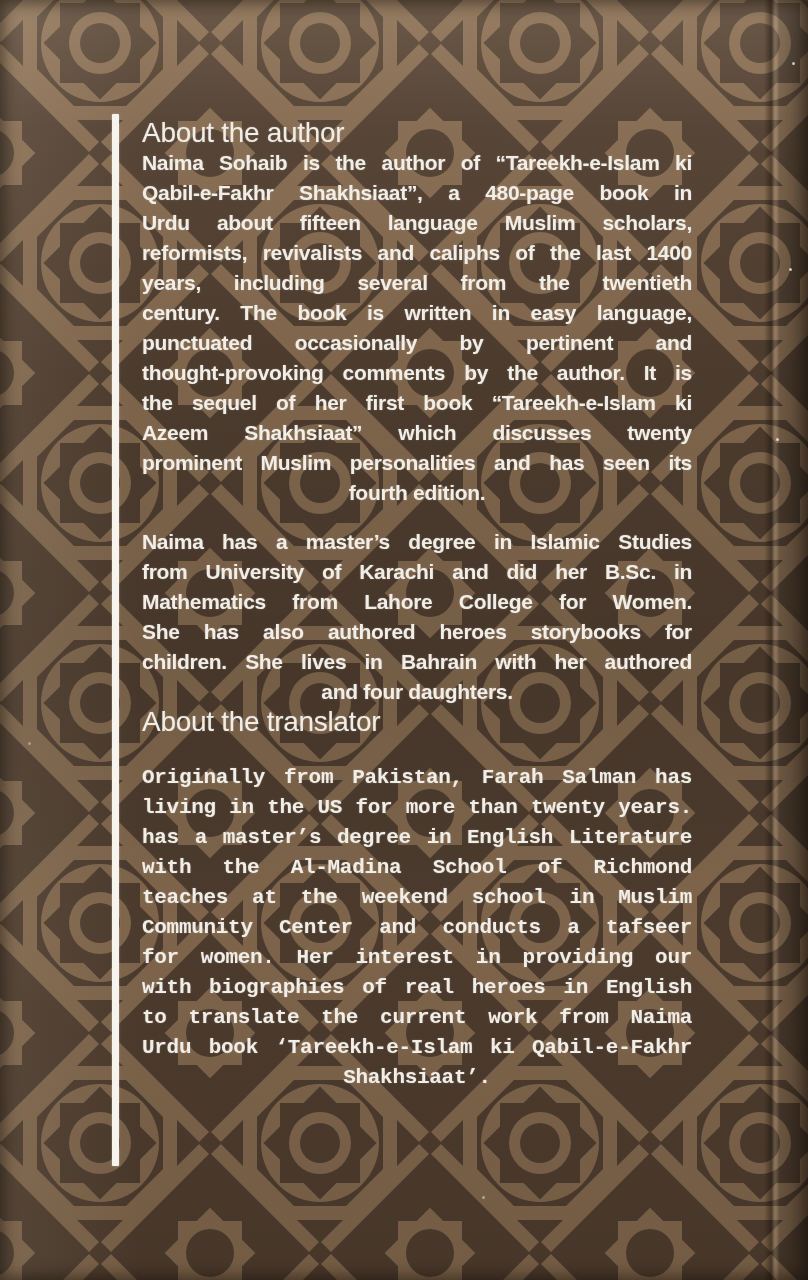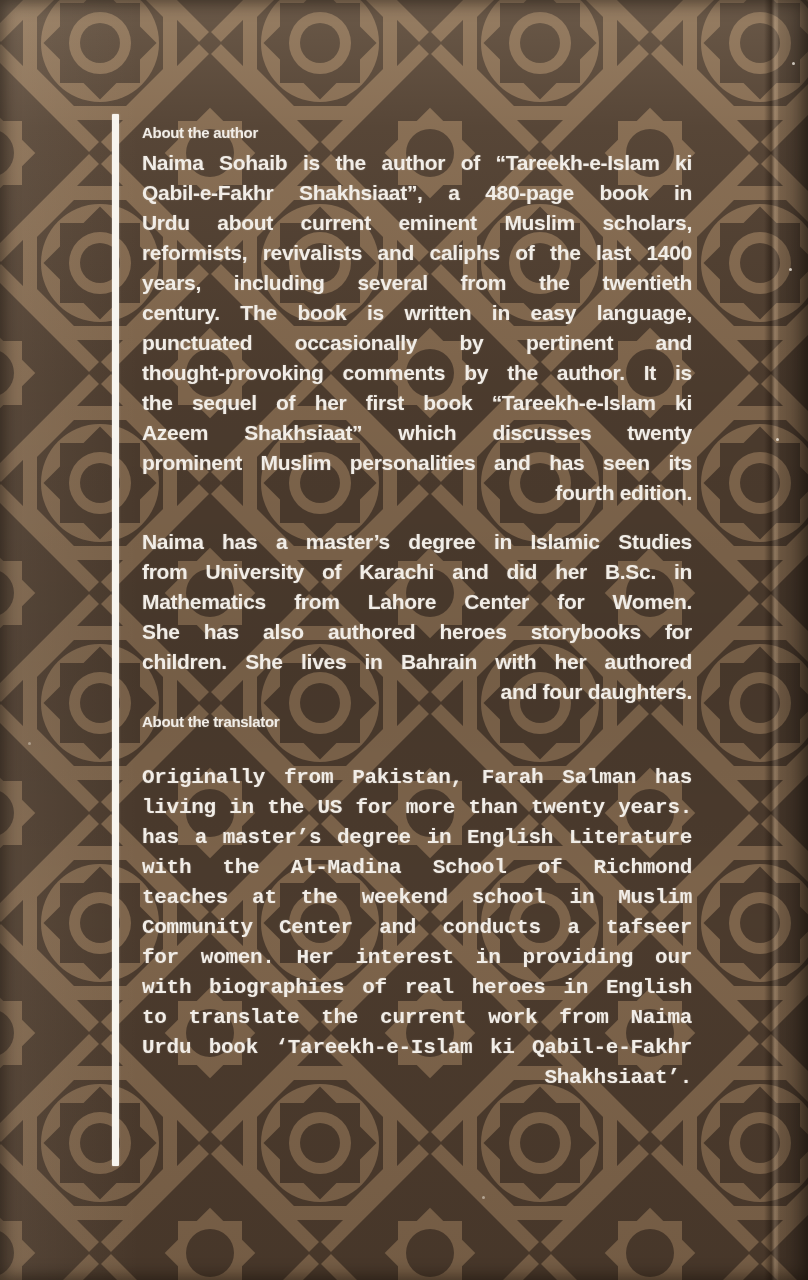--- a/index.html
+++ b/index.html
@@ -39,29 +39,29 @@
     position:absolute;z-index:2;left:112px;top:114px;width:7px;height:1052px;
     background:var(--line);border-radius:1px;
     box-shadow:0 0 2px rgba(255,255,255,0.45);
   }
   .textcol{
     position:absolute;z-index:2;left:142px;top:118px;width:550px;
     color:var(--text);font-weight:bold;font-size:21px;line-height:30px;
     letter-spacing:-0.3px;
     text-shadow:0 0 2px rgba(240,235,225,0.28);
   }
-  .head{margin:0;font-size:15px;font-weight:bold;line-height:30px;}
+  .head{margin:0;font-size:28px;font-weight:normal;line-height:30px;}
   .para{margin:0;}
   .gap-a{}  
   .gap-b{margin-top:19px;}  
   .gap-c{}  
   .gap-d{margin-top:26px;font-family:Liberation Mono, monospace;}  
   .tline{text-align:justify;height:30px;overflow:hidden;}
   .tline::after{content:"";display:inline-block;width:100%;height:0;}
-  .tlast{text-align:right;}
+  .tlast{text-align:center;}
   .tlast::after{content:none;}
 
   .speck{position:absolute;z-index:3;width:3px;height:3px;border-radius:50%;
     background:rgba(255,250,240,0.75);}
 </style>
 </head>
 <body>
 
 <div id="cover">
 
@@ -104,35 +104,35 @@
   <div class="overlay light-grad"></div>
   <div class="overlay left-sheen"></div>
 
   <div class="spine-line"></div>
 
   <div class="textcol">
     <div class="head">About the author</div>
     <div class="para gap-a">
         <div class="tline">Naima Sohaib is the author of “Tareekh-e-Islam ki</div>
         <div class="tline">Qabil-e-Fakhr Shakhsiaat”, a 480-page book in</div>
-        <div class="tline">Urdu about current eminent Muslim scholars,</div>
+        <div class="tline">Urdu about fifteen language Muslim scholars,</div>
         <div class="tline">reformists, revivalists and caliphs of the last 1400</div>
         <div class="tline">years, including several from the twentieth</div>
         <div class="tline">century. The book is written in easy language,</div>
         <div class="tline">punctuated occasionally by pertinent and</div>
         <div class="tline">thought-provoking comments by the author. It is</div>
         <div class="tline">the sequel of her first book “Tareekh-e-Islam ki</div>
         <div class="tline">Azeem Shakhsiaat” which discusses twenty</div>
         <div class="tline">prominent Muslim personalities and has seen its</div>
         <div class="tline tlast">fourth edition.</div>
       </div>
     <div class="para gap-b">
         <div class="tline">Naima has a master’s degree in Islamic Studies</div>
         <div class="tline">from University of Karachi and did her B.Sc. in</div>
-        <div class="tline">Mathematics from Lahore Center for Women.</div>
+        <div class="tline">Mathematics from Lahore College for Women.</div>
         <div class="tline">She has also authored heroes storybooks for</div>
         <div class="tline">children. She lives in Bahrain with her authored</div>
         <div class="tline tlast">and four daughters.</div>
       </div>
     <div class="head gap-c">About the translator</div>
     <div class="para gap-d">
         <div class="tline">Originally from Pakistan, Farah Salman has been</div>
         <div class="tline">living in the US for more than twenty years. She</div>
         <div class="tline">has a master’s degree in English Literature and</div>
         <div class="tline">with the Al-Madina School of Richmond Virginia,</div>

